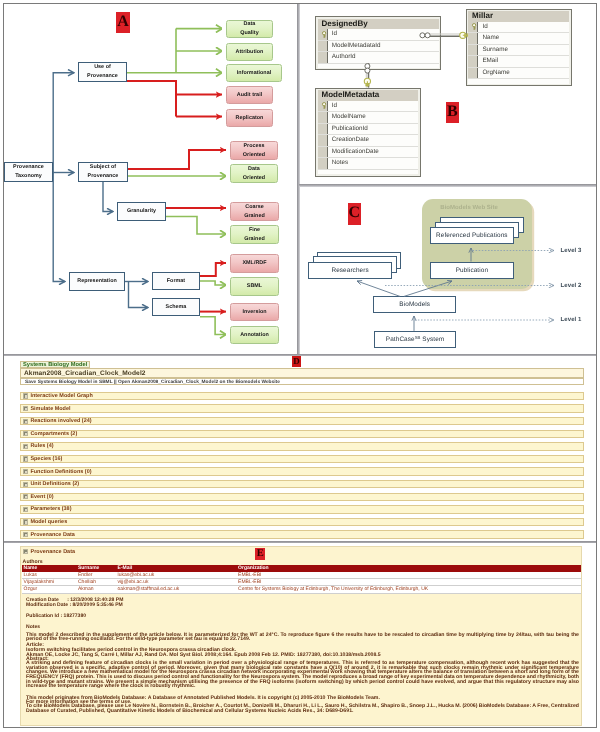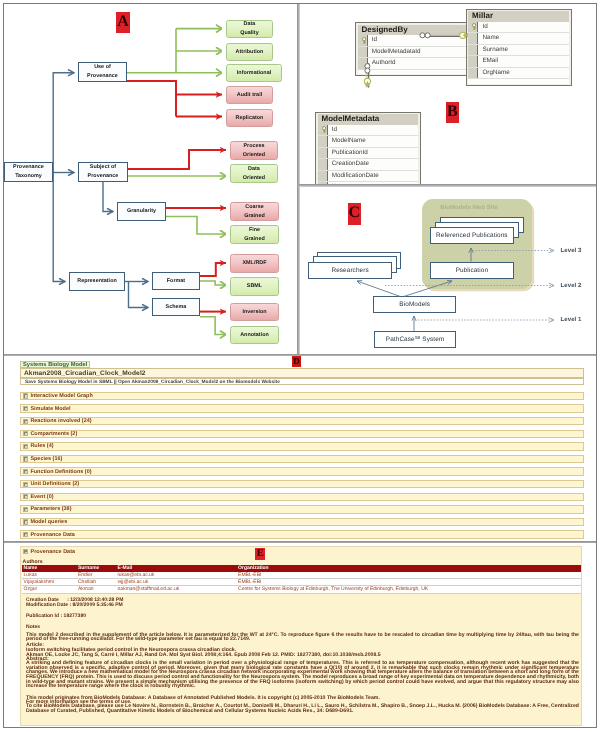--- a/index.html
+++ b/index.html
@@ -167,21 +167,21 @@
 Grained</div>
 <div class="nodebox nb-green" style="left:230px;top:225px;width:49px;height:19px;">Fine
 Grained</div>
 <div class="nodebox nb-red" style="left:230px;top:254px;width:49px;height:19px;">XML/RDF</div>
 <div class="nodebox nb-green" style="left:230px;top:277px;width:49px;height:19px;">SBML</div>
 <div class="nodebox nb-red" style="left:230px;top:303px;width:49px;height:18px;">Inversion</div>
 <div class="nodebox nb-green" style="left:230px;top:326px;width:49px;height:18px;">Annotation</div>
 <div class="plabel" style="left:116px;top:11.5px;width:14px;height:21px;font-size:16px;line-height:19.5px;overflow:hidden;background:#dc2027;">A</div>
 </div>
 <div id="panelB">
-<div class="ertable" style="left:17px;top:22px;width:126px;margin-left:40px;">
+<div class="ertable" style="left:17px;top:16px;width:126px;">
 <div class="ertitle">DesignedBy</div>
 <div class="errow">
 <div class="erkey">
             <svg class="keyicon" viewBox="0 0 6 7.4">
               <circle cx="3.1" cy="2.2" r="1.65" fill="#fbfbee" stroke="#8c8c3c" stroke-width="0.85"></circle>
               <path d="M3.1,3.6 V7.0 M3.1,4.8 H4.7 M3.1,5.9 H4.4" stroke="#8c8c3c" stroke-width="0.85" fill="none"></path>
             </svg>
           </div>
 <div class="erlbl">Id</div>
 </div>
@@ -217,21 +217,21 @@
 <div class="errow">
 <div class="erkey"></div>
 <div class="erlbl">EMail</div>
 </div>
 <div class="errow">
 <div class="erkey"></div>
 <div class="erlbl">OrgName</div>
 </div>
 <div class="erpad"></div>
 </div>
-<div class="ertable" style="left:17px;top:87.6px;width:105.6px;margin-top:24px;">
+<div class="ertable" style="left:17px;top:87.6px;width:105.6px;">
 <div class="ertitle">ModelMetadata</div>
 <div class="errow">
 <div class="erkey">
             <svg class="keyicon" viewBox="0 0 6 7.4">
               <circle cx="3.1" cy="2.2" r="1.65" fill="#fbfbee" stroke="#8c8c3c" stroke-width="0.85"></circle>
               <path d="M3.1,3.6 V7.0 M3.1,4.8 H4.7 M3.1,5.9 H4.4" stroke="#8c8c3c" stroke-width="0.85" fill="none"></path>
             </svg>
           </div>
 <div class="erlbl">Id</div>
 </div>

